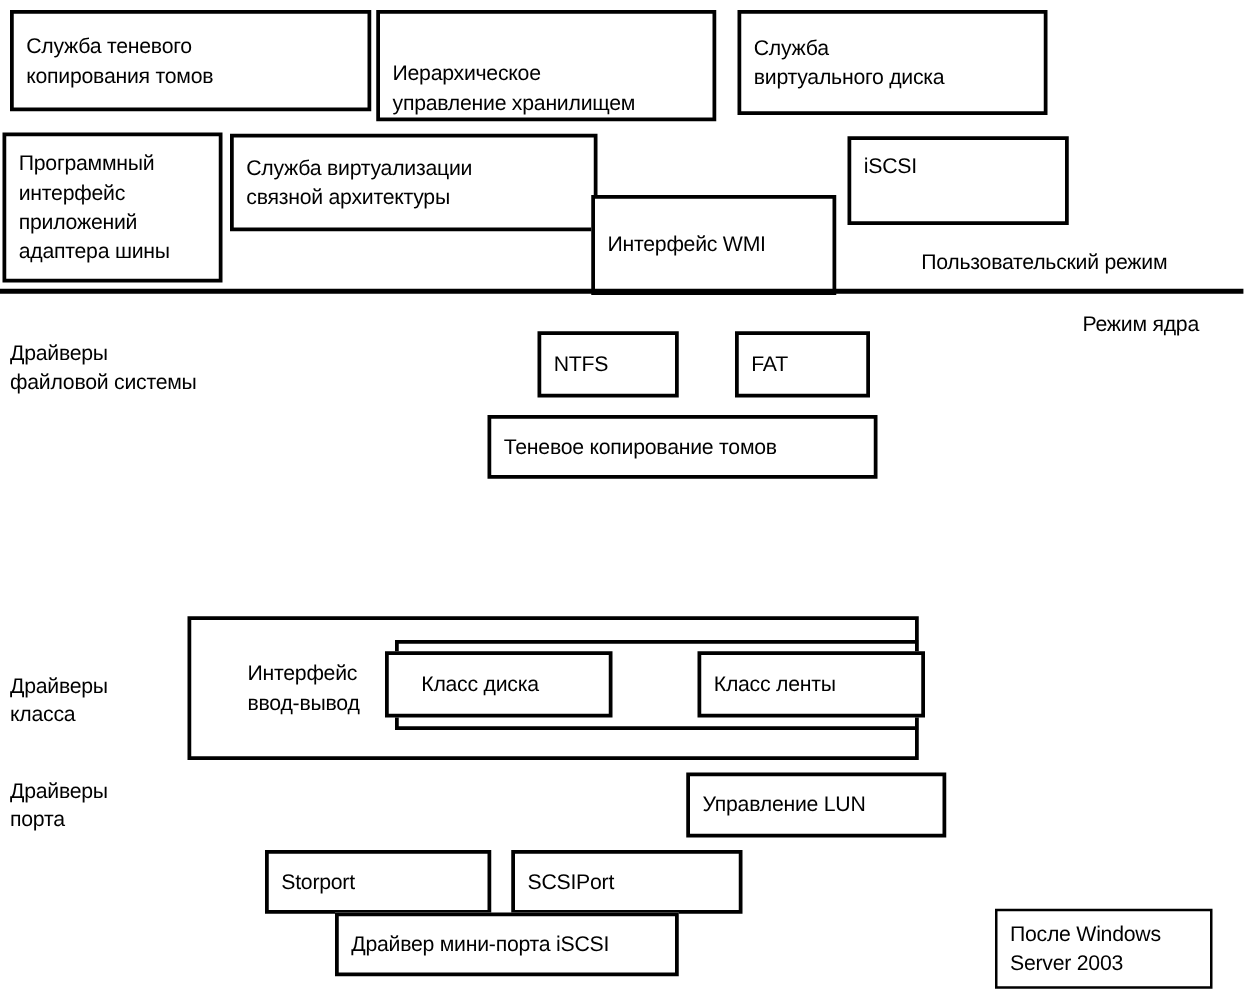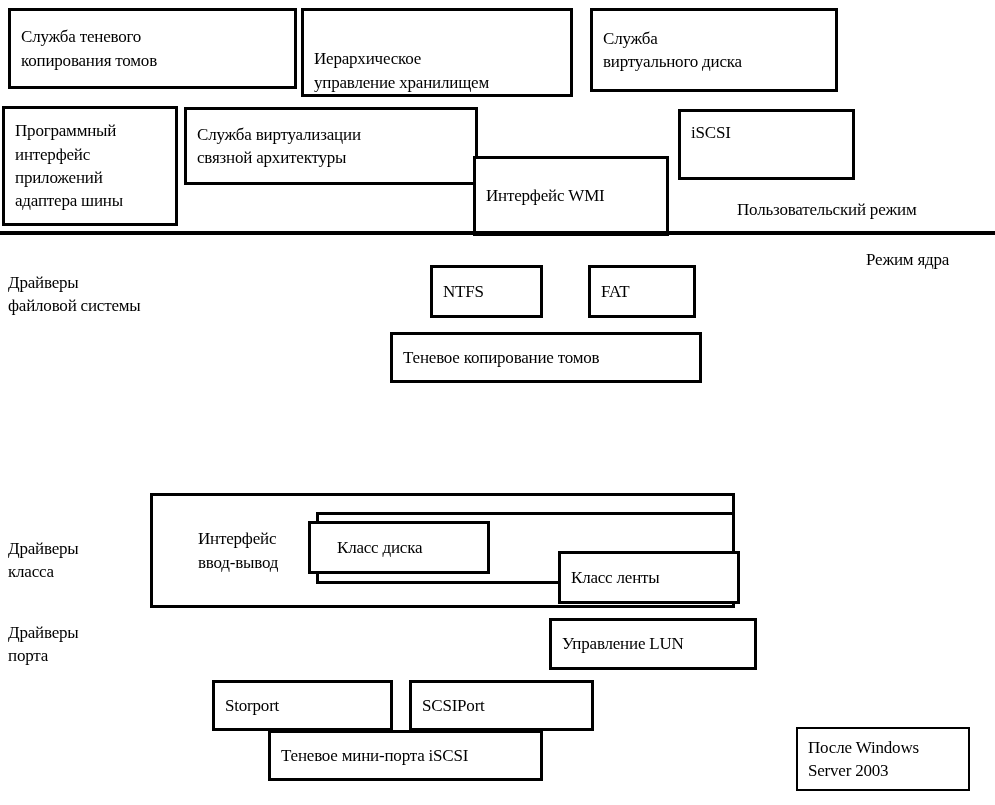--- a/index.html
+++ b/index.html
@@ -5,21 +5,21 @@
   html, body {
     margin: 0;
     padding: 0;
     background: #ffffff;
   }
   #canvas {
     position: relative;
     width: 995px;
     height: 805px;
     background: #ffffff;
-    font-family: Liberation Serif, serif;
+    font-family: Liberation Sans, sans-serif;
     color: #000000;
     overflow: hidden;
   }
   .box {
     position: absolute;
     box-sizing: border-box;
     border: 3px solid #000000;
     background: #ffffff;
     display: flex;
     align-items: center;
@@ -118,38 +118,38 @@
     <span class="txt" style="margin-left:35px;">Интерфейс
 ввод-вывод</span>
   </div>
 
   <div class="box" style="left:316px; top:512px; width:419px; height:72px;"></div>
 
   <div class="box" style="left:308px; top:521px; width:182px; height:53px;padding-left:16px;">
     <span class="txt">Класс диска</span>
   </div>
 
-  <div class="box" style="left:558px; top:521px; width:182px; height:53px;margin-top:30px;">
+  <div class="box" style="left:558px; top:521px; width:182px; height:53px;">
     <span class="txt">Класс ленты</span>
   </div>
 
   <div class="box" style="left:549px; top:618px; width:208px; height:52px;">
     <span class="txt">Управление LUN</span>
   </div>
 
   <div class="box" style="left:212px; top:680px; width:181px; height:51px;">
     <span class="txt">Storport</span>
   </div>
 
   <div class="box" style="left:409px; top:680px; width:185px; height:51px;">
     <span class="txt">SCSIPort</span>
   </div>
 
   <div class="box" style="left:268px; top:730px; width:275px; height:51px;">
-    <span class="txt">Теневое мини-порта iSCSI</span>
+    <span class="txt">Драйвер мини-порта iSCSI</span>
   </div>
 
   <div class="box thin" style="left:796px; top:727px; width:174px; height:64px;">
     <span class="txt">После Windows
 Server 2003</span>
   </div>
 
 </div>
 
 </body></html>

